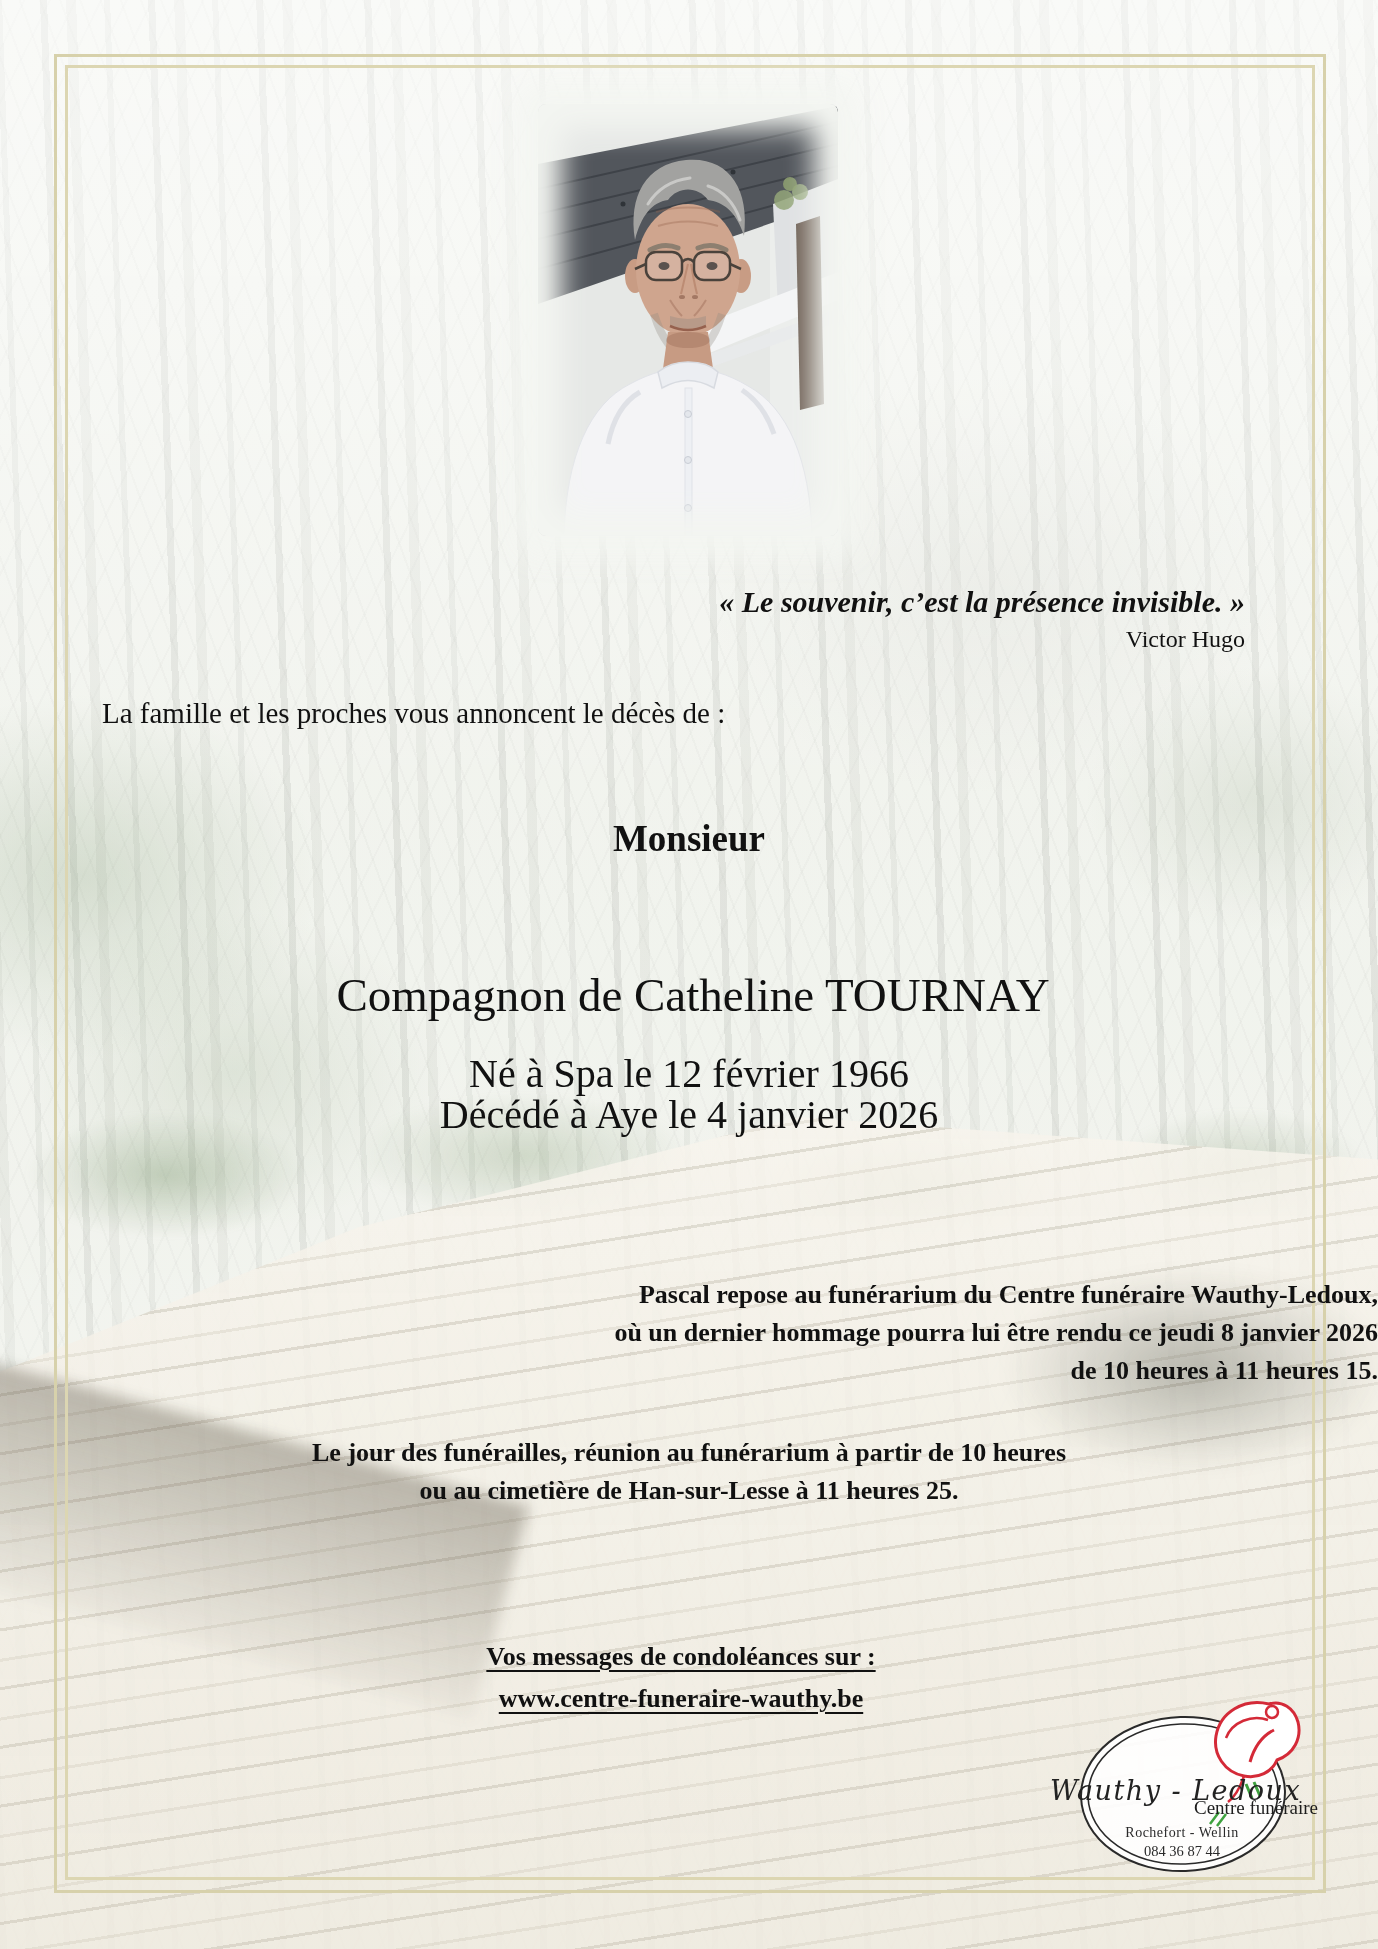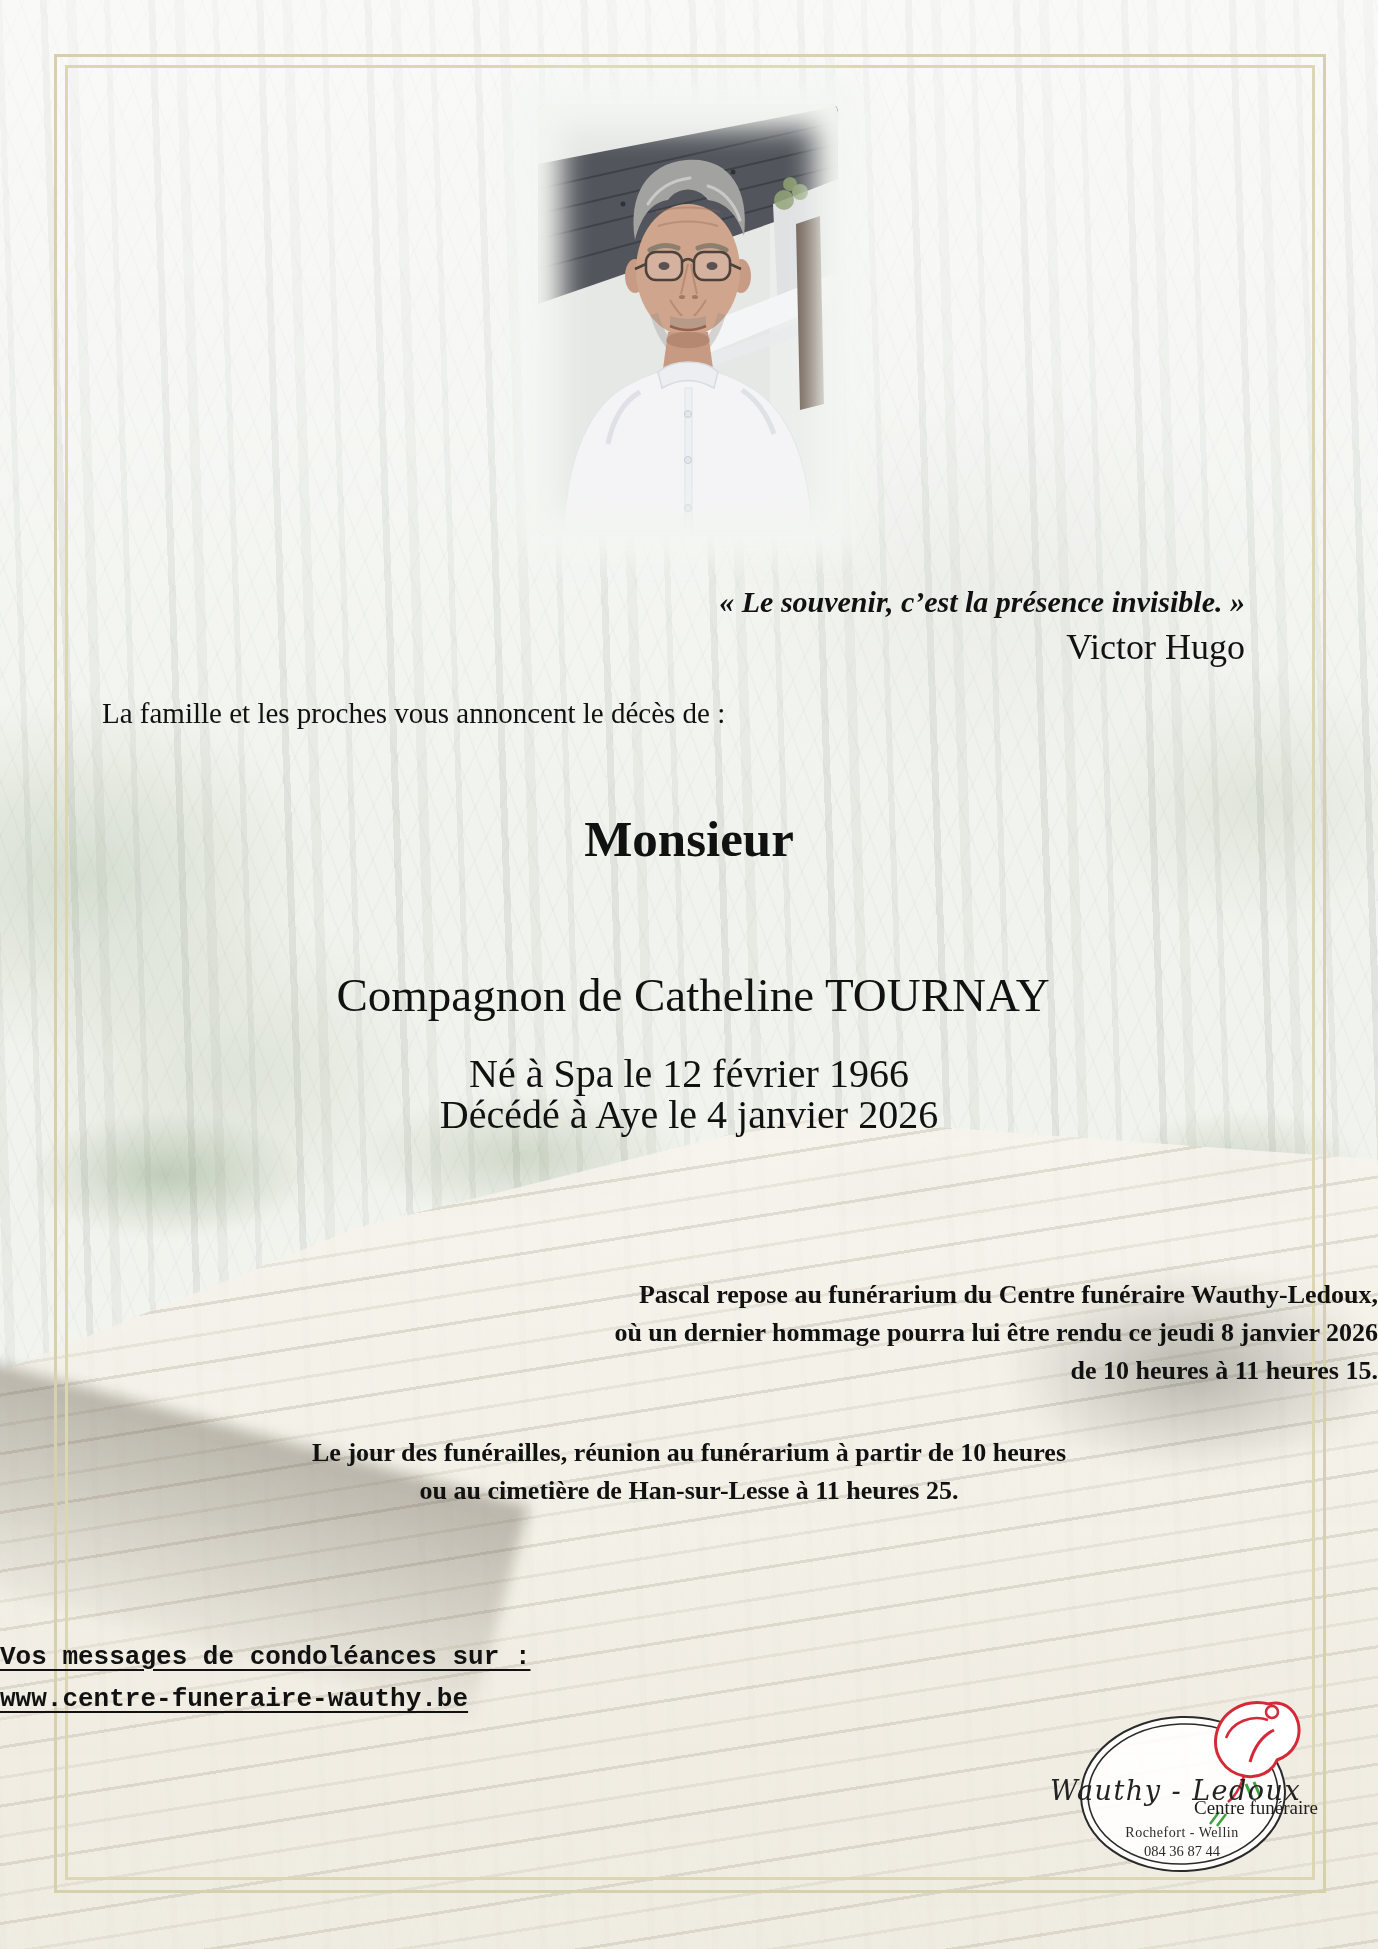--- a/index.html
+++ b/index.html
@@ -53,37 +53,37 @@
   .photo{position:absolute;left:538px;top:104px;width:300px;height:432px;
          border-radius:8px;overflow:hidden;
          box-shadow:0 0 30px 22px rgba(243,245,241,.95);}
   .photo svg{display:block;width:100%;height:100%;}
   .feather{position:absolute;inset:0;border-radius:8px;
            box-shadow:inset 0 0 28px 24px #f3f5f1;}
 
   
   .quote-block{position:absolute;top:585px;right:133px;text-align:right;}
   .quote{font-size:30px;font-weight:bold;font-style:italic;}
-  .quote-author{font-size:36px;margin-top:7px;}
+  .quote-author{font-size:24px;margin-top:7px;}
 
   .announcement{position:absolute;left:102px;top:697px;font-size:29px;}
 
   .names{position:absolute;left:0;right:0;top:800px;text-align:center;
-         font-weight:bold;font-size:51px;line-height:78px;font-family:Liberation Serif, serif;}
+         font-weight:bold;font-size:37px;line-height:78px;font-family:Liberation Serif, serif;}
   .relation{position:absolute;left:0;right:0;top:968px;text-align:center;font-size:47px;padding-left:8px;}
 
   .dates{position:absolute;left:0;right:0;top:1053px;text-align:center;
          font-size:40px;line-height:41px;}
 
   .para{position:absolute;left:0;right:0;text-align:center;
         font-weight:bold;font-size:26px;line-height:38px;}
   .p1{top:1276px;text-align:right;} .p2{top:1434px;} .p3{top:1516px;}
 
-  .condolences{position:absolute;left:0;right:16px;top:1636px;text-align:left;
-               font-weight:bold;font-size:26px;line-height:42px;font-family:Liberation Mono, monospace;}
+  .condolences{position:absolute;left:0;right:16px;top:1636px;text-align:center;
+               font-weight:bold;font-size:26px;line-height:42px;}
   .condolences .u{text-decoration:underline;text-decoration-thickness:2px;
                   text-underline-offset:5px;color:#111;}
   .condolences a{cursor:pointer;}
 
   .notice{position:absolute;left:90px;top:1712px;font-size:26px;}
 
   
   .logo{position:absolute;left:1014px;top:1692px;width:340px;height:250px;}
 </style>
 </head>

